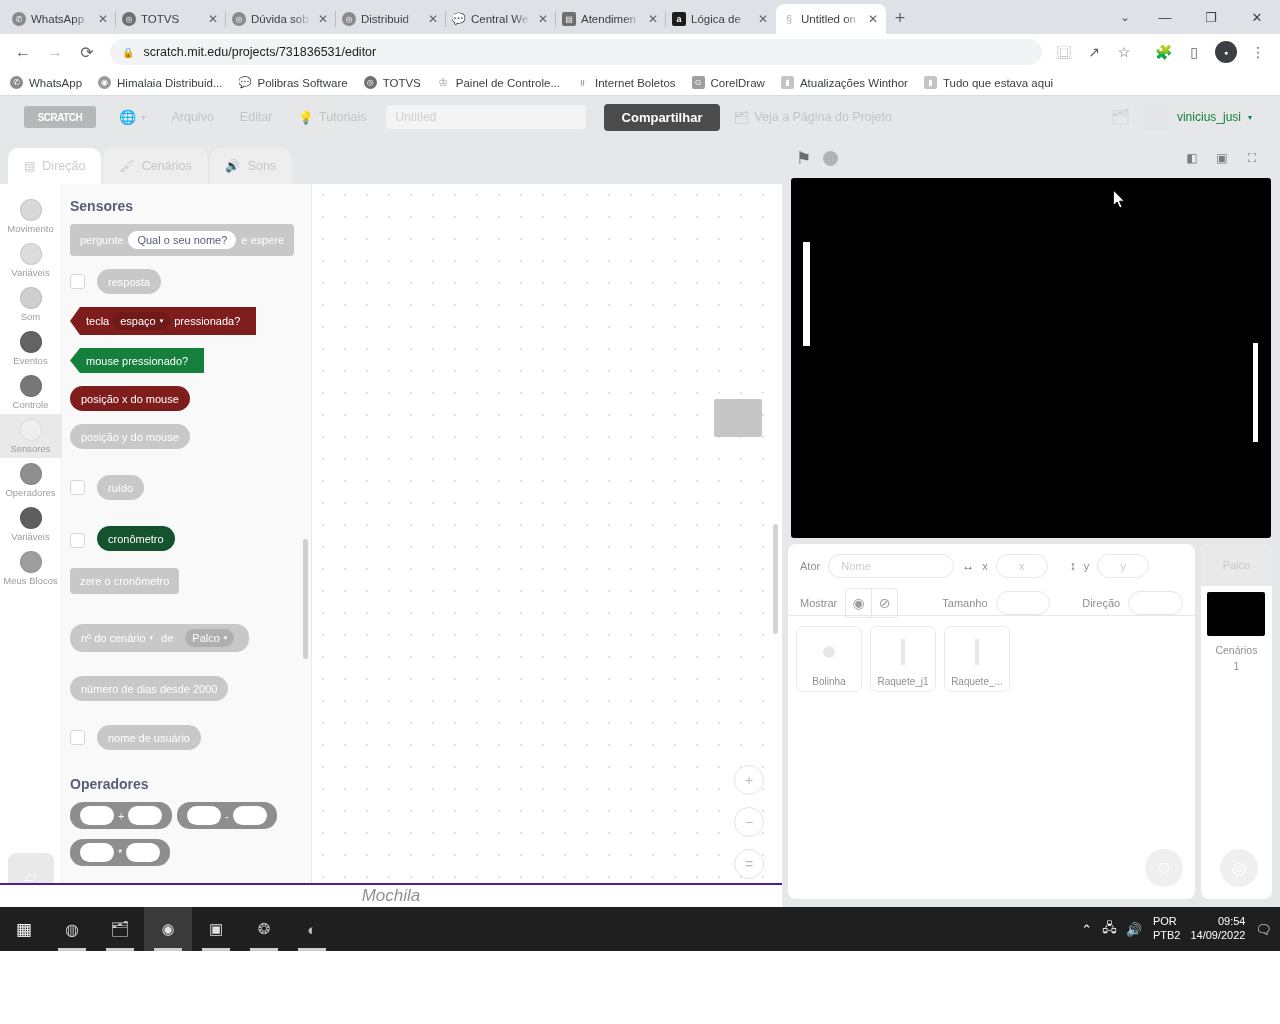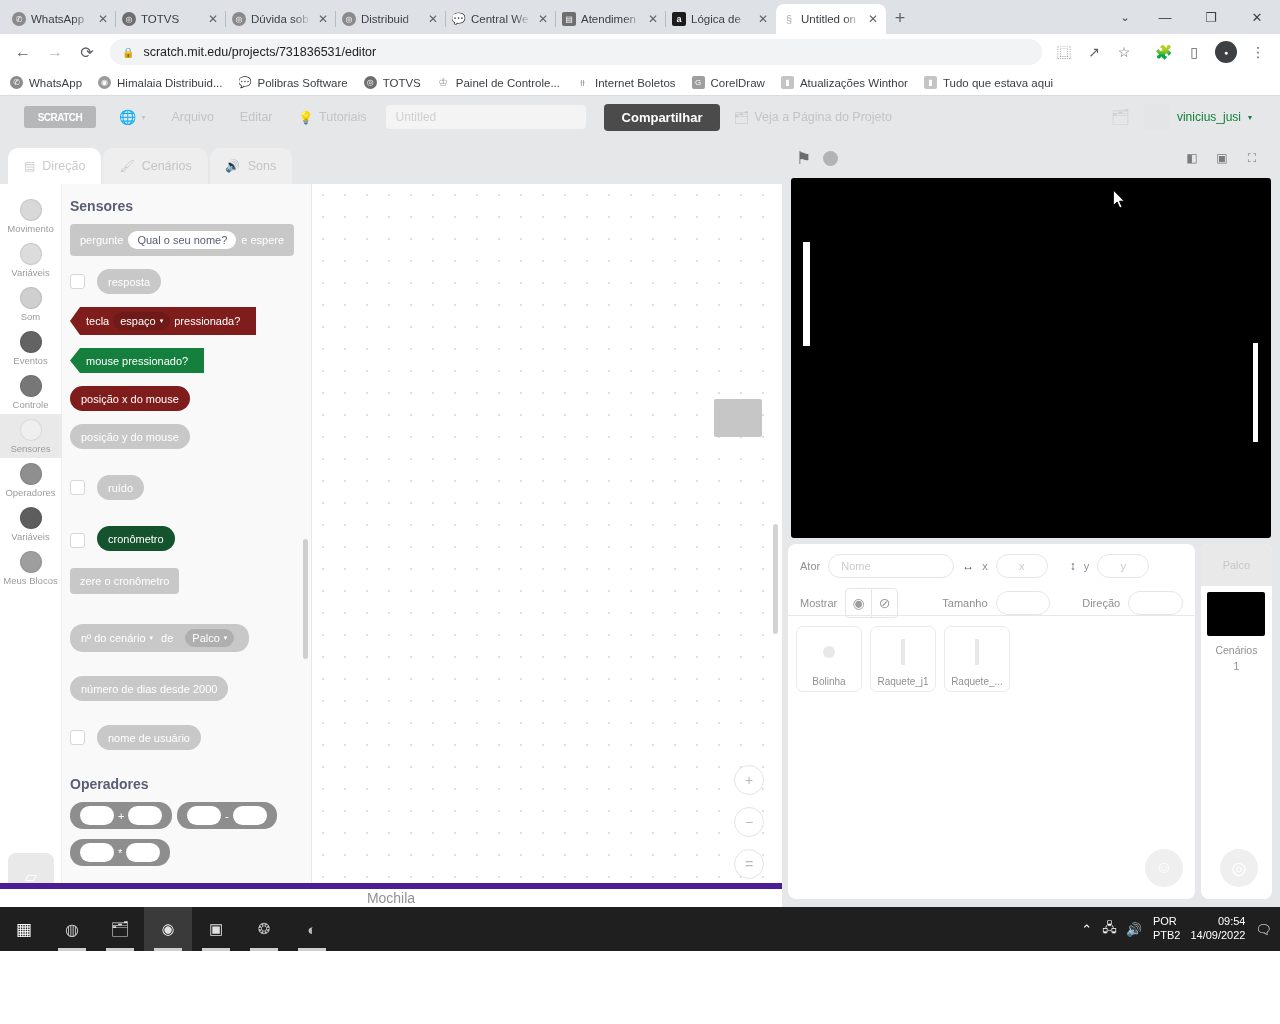--- a/index.html
+++ b/index.html
@@ -196,23 +196,23 @@
   #ws-hscroll{
     position:absolute; left:10px; bottom:6px; width:230px;height:5px;
     background:#d3d3d3;border-radius:3px;
   }
   #ws-vscroll{
     position:absolute; right:4px; top:340px; width:5px;height:110px;
     background:#d3d3d3;border-radius:3px;
   }
   #backpack{
     position:absolute; left:0; bottom:0; width:782px; height:24px;
-    background:#ffffff; border-top:6px solid #4c1d95;
+    background:#ffffff; border-top:2px solid #4c1d95;
     display:flex;align-items:center;justify-content:center;
-    font-size:14px;color:#8f9193;
+    font-size:17px;color:#8f9193;font-style:italic;
   }
 
   
   #right-col{ width:498px; display:flex; flex-direction:column; background:#e6e7e8;}
   #stage-header{
     height:40px; display:flex; align-items:center; padding:0 14px; gap:12px;
   }
   #stage-header .flag{ font-size:17px;color:#6c6c6c;}
   #stage-header .stop{ width:15px;height:15px;border-radius:50%;background:#b3b3b3;}
   #stage-header .sp{ margin-left:auto; display:flex; gap:2px;}

